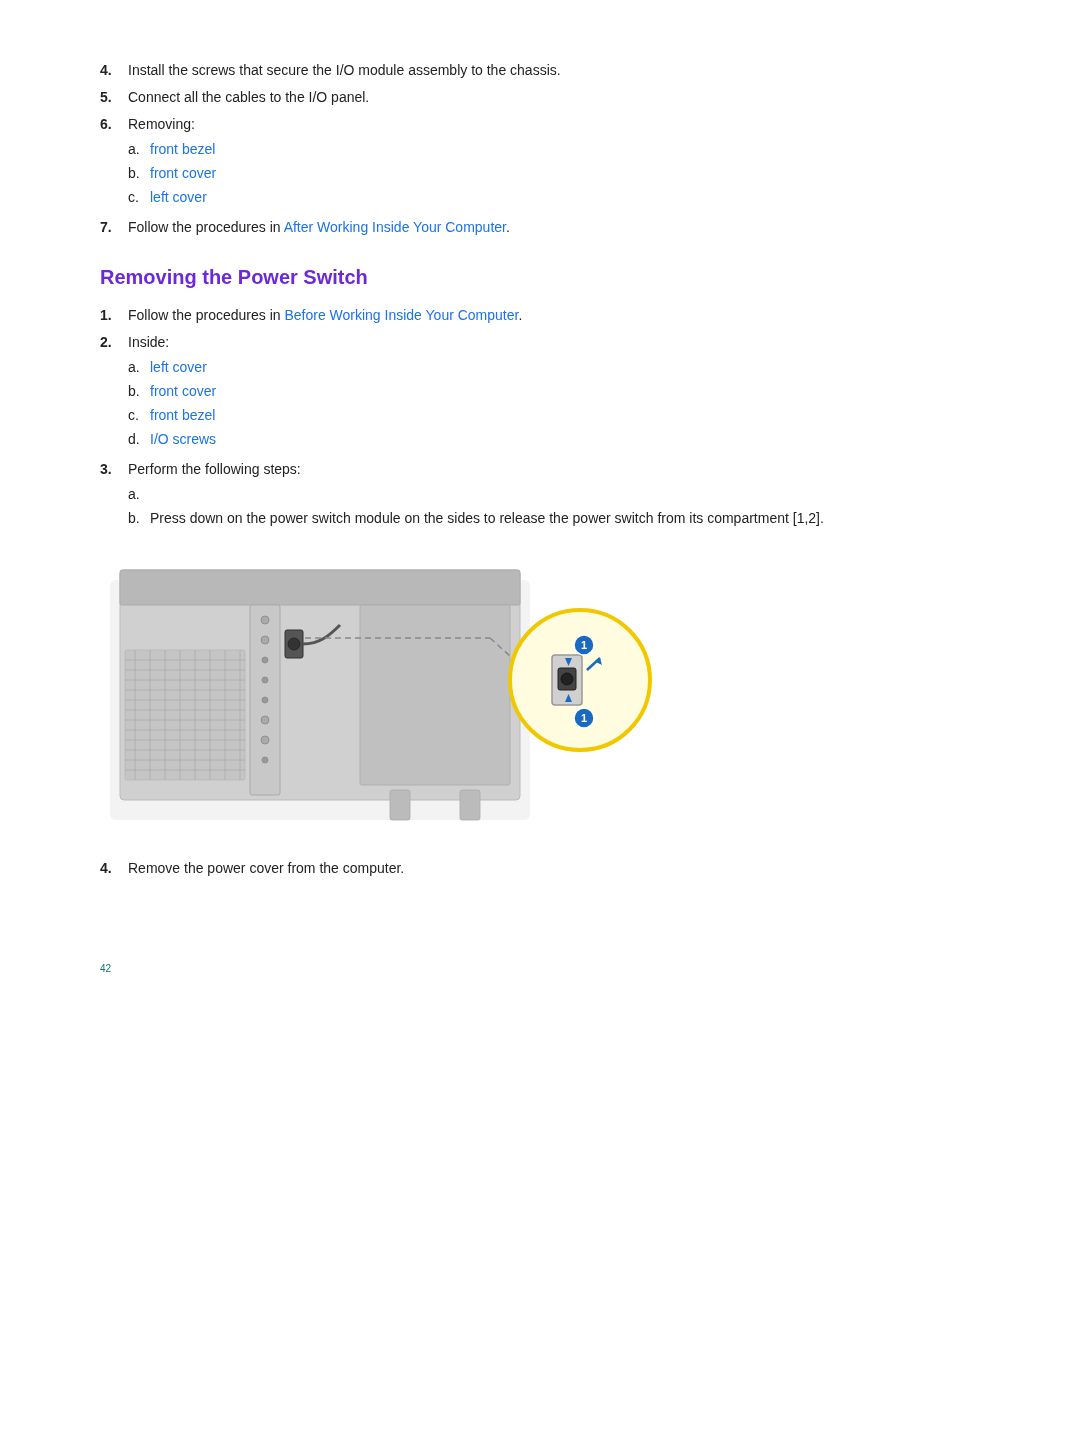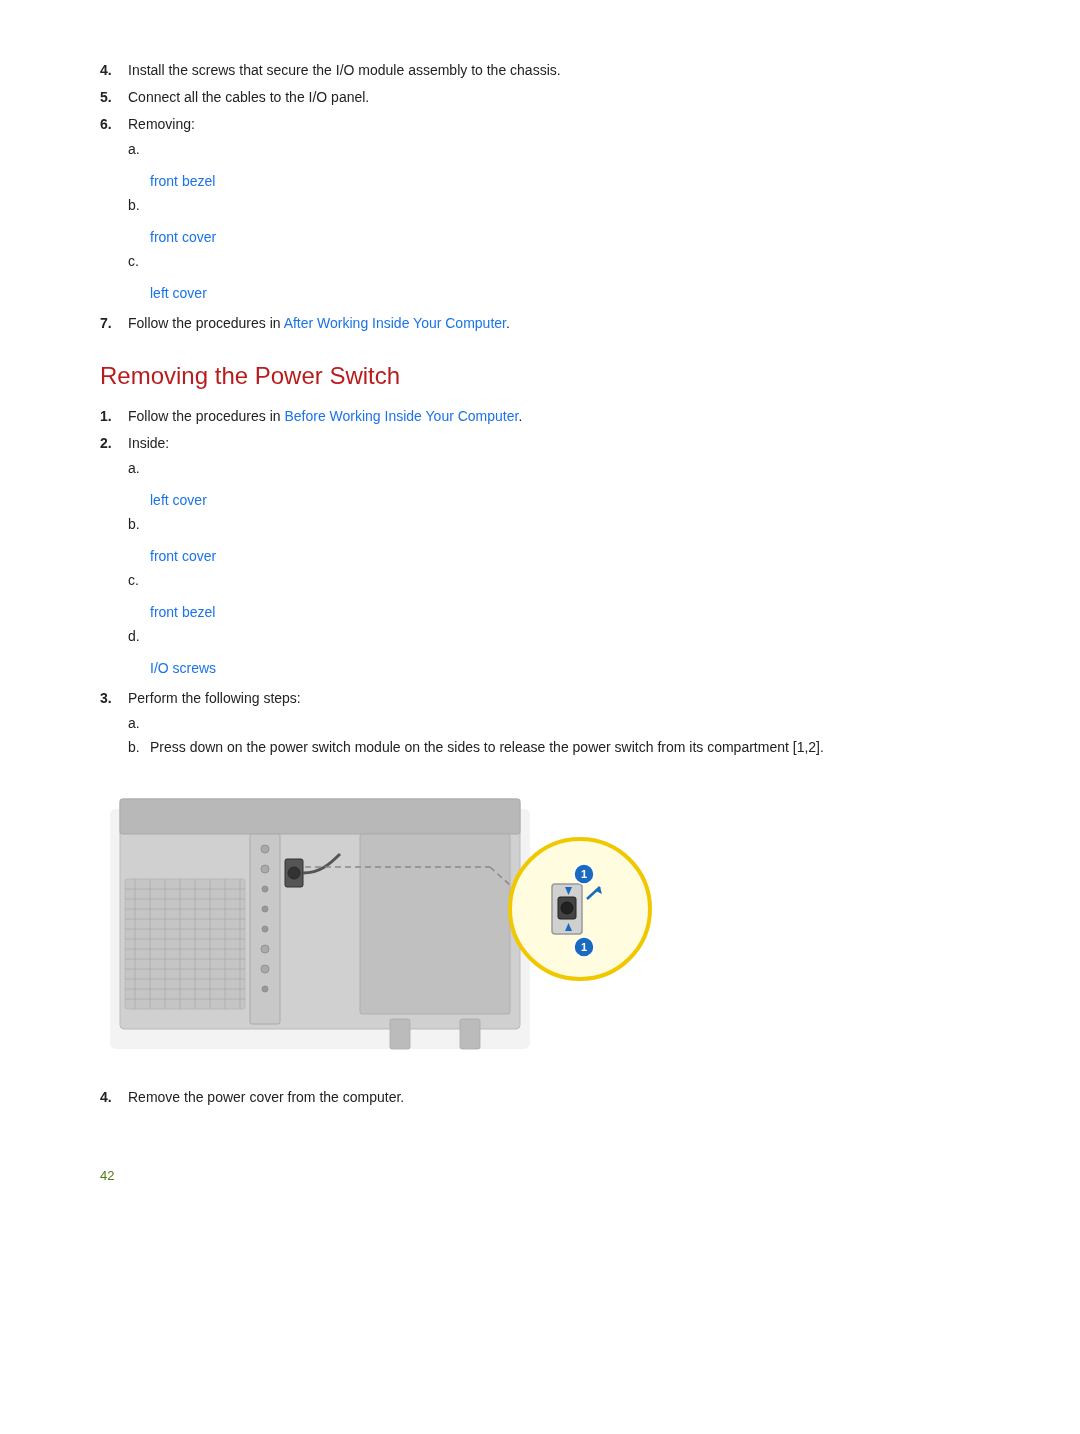--- a/index.html
+++ b/index.html
@@ -41,45 +41,44 @@
       margin-bottom: 3px;
       line-height: 1.5;
     }
     .sub-list li .sub-label {
       min-width: 22px;
       flex-shrink: 0;
     }
     a {
       color: #1a73e8;
       text-decoration: none;
-      margin-top: 32px;
     }
 
     .section-title {
-      font-size: 24px;
-      font-weight: normal;
-      color: #b91c1c;
+      font-size: 20px;
+      font-weight: bold;
+      color: #6d28d9;
       margin: 28px 0 16px 0;
     }
 
     .diagram-container {
       margin: 18px 0 18px 0;
       display: flex;
       justify-content: flex-start;
     }
 
     .diagram-svg {
       width: 560px;
       height: 290px;
     }
 
     .page-number {
-      margin-top: 60px;
-      font-size: 13px;
-      color: #4d7c0f;
+      margin-top: 84px;
+      font-size: 10px;
+      color: #0f766e;
     }
   </style>
 </head>
 <body>
 
 <div class="content-area">
 
   <ul class="numbered-list">
     <li>
       <span class="num">4.</span>

